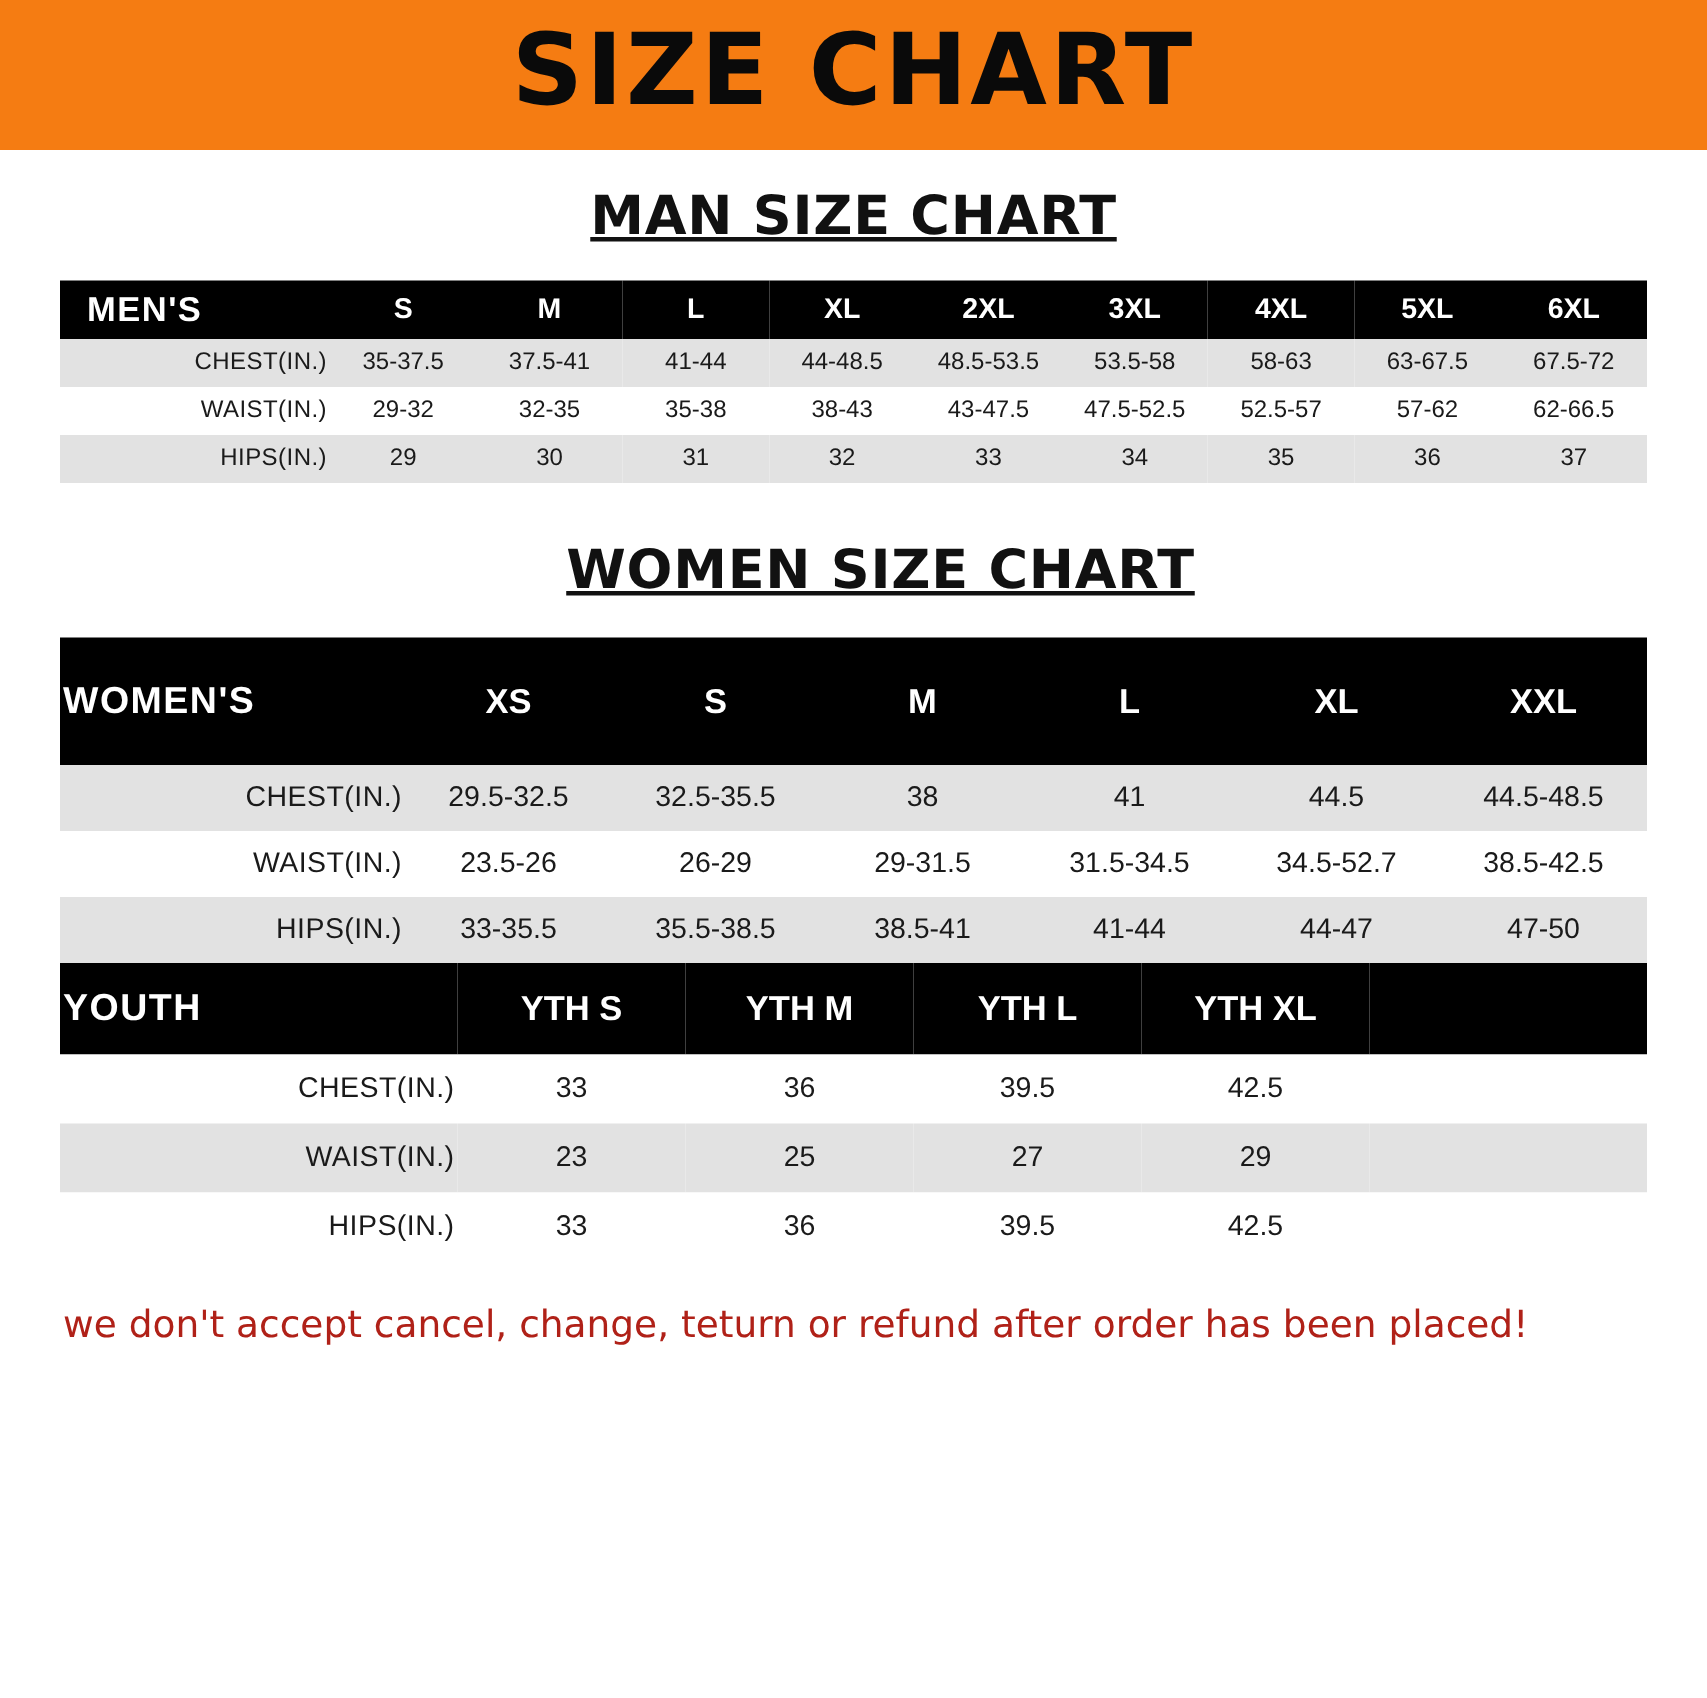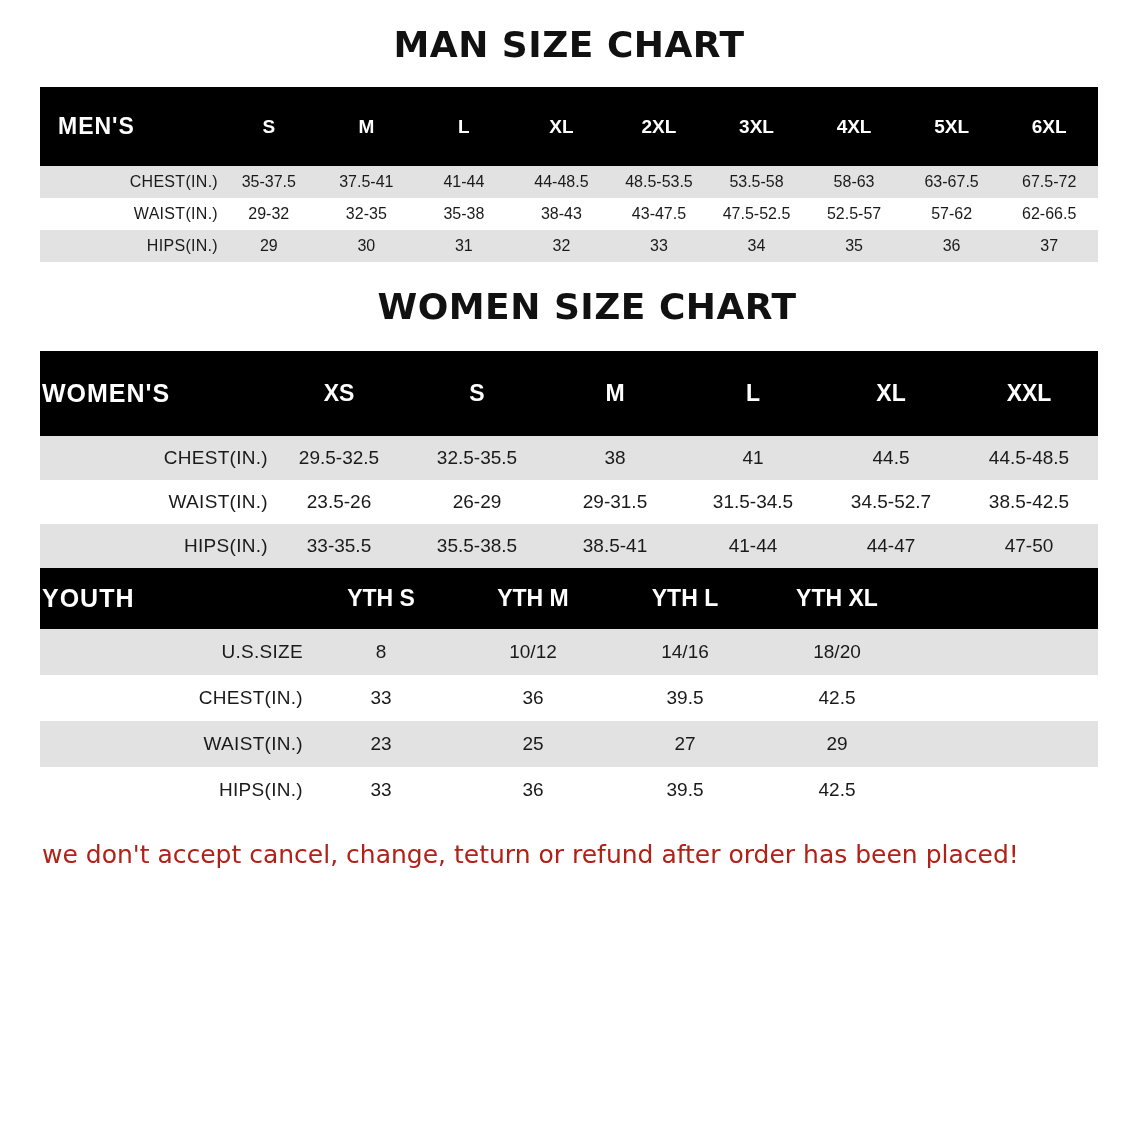--- a/index.html
+++ b/index.html
@@ -40,41 +40,42 @@
   }
 
   
   .section-title {
     text-align: center;
     font-family: "DejaVu Sans", sans-serif;
     font-weight: bold;
     font-size: 36px;
     letter-spacing: 0.5px;
     color: #111111;
+    text-decoration: underline;
   }
   .t-man    { margin-top: 24px; margin-bottom: 22px; }
-  .t-women  { margin-top: 24px; margin-bottom: 24px; padding-left: 36px; }
+  .t-women  { margin-top: 38px; margin-bottom: 24px; padding-left: 36px; }
   .t-youth  { margin-top: 60px; margin-bottom: 26px; }
 
   
   .tablewrap {
     margin: 0 40px;
   }
   table.sizechart {
     width: 1058px;
     border-collapse: collapse;
     table-layout: fixed;
   }
   table.sizechart thead th {
     background: #000000;
     color: #ffffff;
     font-family: "Liberation Sans", sans-serif;
     font-weight: bold;
     text-align: center;
-    padding: 26px 2px;
+    padding: 6px 2px;
   }
   table.sizechart thead th.rowlabel {
     text-align: left;
     padding-left: 18px;
     letter-spacing: 1px;
   }
   table.sizechart tbody td {
     text-align: center;
     color: #1a1a1a;
     padding: 7px 2px;
@@ -118,20 +119,23 @@
     text-align: left;
   }
   .note .line { display: block; }
   .note .line2 { text-align: left; }
 </style>
 </head>
 <body>
 
 <div class="page">
 
+  <div class="banner">
+    <div class="banner-title">SIZE CHART</div>
+  </div>
 
   <div class="section-title t-man">MAN SIZE CHART</div>
   <div class="tablewrap">
     <table class="sizechart" id="men-table">
       <colgroup>
         <col style="width:180px">
         <col span="9">
       </colgroup>
       <thead>
         <tr>
@@ -249,28 +253,20 @@
         <tr>
           <th class="rowlabel">YOUTH</th>
           <th>YTH S</th>
           <th>YTH M</th>
           <th>YTH L</th>
           <th>YTH XL</th>
           <th></th>
         </tr>
       </thead>
       <tbody>
-        <tr class="shade">
-          <td class="rowlabel">U.S.SIZE</td>
-          <td>8</td>
-          <td>10/12</td>
-          <td>14/16</td>
-          <td>18/20</td>
-          <td></td>
-        </tr>
         <tr class="plain">
           <td class="rowlabel">CHEST(IN.)</td>
           <td>33</td>
           <td>36</td>
           <td>39.5</td>
           <td>42.5</td>
           <td></td>
         </tr>
         <tr class="shade">
           <td class="rowlabel">WAIST(IN.)</td>

